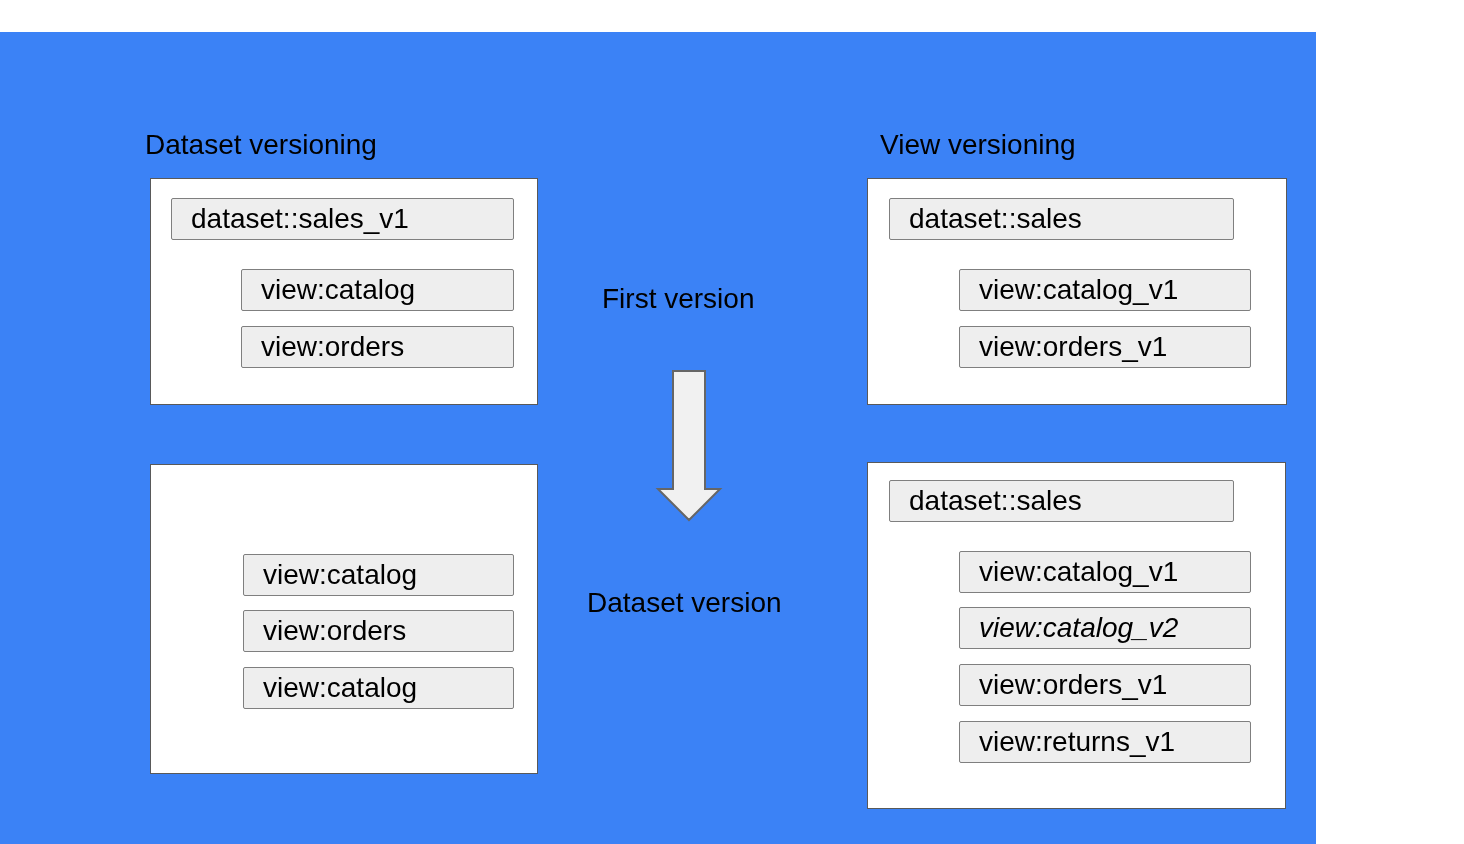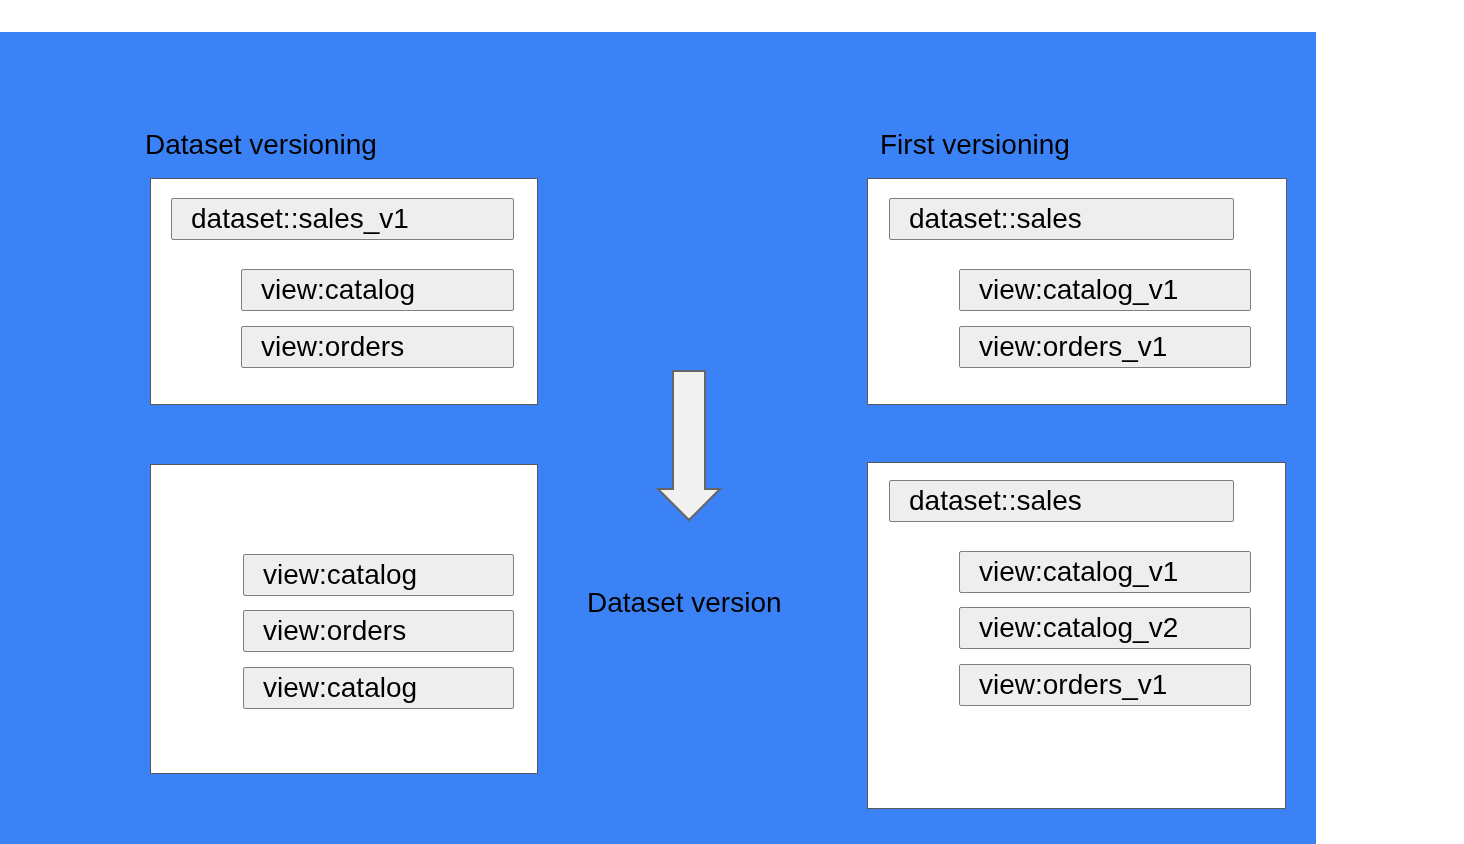--- a/index.html
+++ b/index.html
@@ -71,37 +71,39 @@
     <div class="pill" style="left:90px; top:90px; width:273px;">view:catalog</div>
     <div class="pill" style="left:90px; top:147px; width:273px;">view:orders</div>
   </div>
 
   <div class="group-box" style="left:150px; top:432px; width:388px; height:310px;">
     <div class="pill" style="left:92px; top:89px; width:271px;">view:catalog</div>
     <div class="pill" style="left:92px; top:145px; width:271px;">view:orders</div>
     <div class="pill" style="left:92px; top:202px; width:271px;">view:catalog</div>
   </div>
 
+  <div class="center-label" style="left:602px; top:250px;">First version</div>
 
   <div class="arrow-wrap">
     <svg width="70" height="154" viewBox="0 0 70 154" xmlns="http://www.w3.org/2000/svg">
       <polygon points="19,2 51,2 51,120 66,120 35,151 4,120 19,120" fill="#f1f1f1" stroke="#666666" stroke-width="2" stroke-linejoin="miter"></polygon>
     </svg>
   </div>
 
   <div class="center-label" style="left:587px; top:554px;">Dataset version</div>
 
-  <div class="panel-title" style="left:880px; top:96px;">First versioning</div>
+  <div class="panel-title" style="left:880px; top:96px;">View versioning</div>
 
   <div class="group-box" style="left:867px; top:146px; width:420px; height:227px;">
     <div class="pill" style="left:21px; top:19px; width:345px;">dataset::sales</div>
     <div class="pill" style="left:91px; top:90px; width:292px;">view:catalog_v1</div>
     <div class="pill" style="left:91px; top:147px; width:292px;">view:orders_v1</div>
   </div>
 
   <div class="group-box" style="left:867px; top:430px; width:419px; height:347px;">
     <div class="pill" style="left:21px; top:17px; width:345px;">dataset::sales</div>
     <div class="pill" style="left:91px; top:88px; width:292px;">view:catalog_v1</div>
-    <div class="pill" style="left:91px; top:144px; width:292px;">view:catalog_v2</div>
+    <div class="pill" style="left:91px; top:144px; width:292px;font-style:italic;">view:catalog_v2</div>
     <div class="pill" style="left:91px; top:201px; width:292px;">view:orders_v1</div>
+    <div class="pill" style="left:91px; top:258px; width:292px;">view:returns_v1</div>
   </div>
 
 </div>
 
 </body></html>

